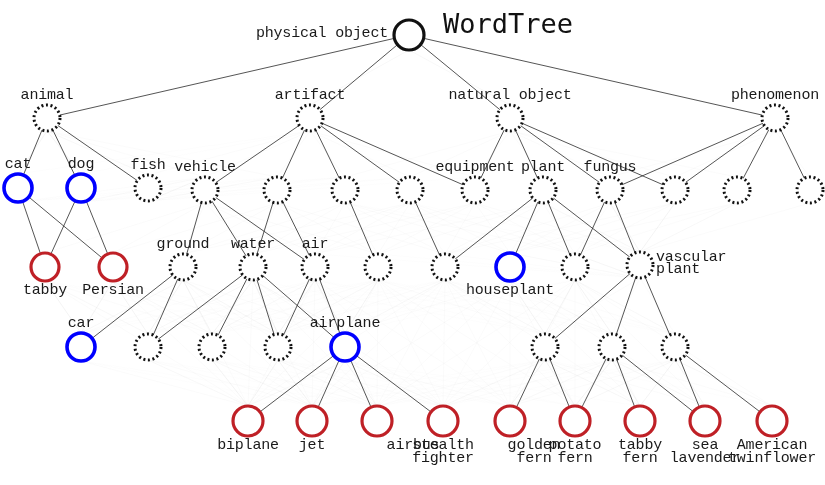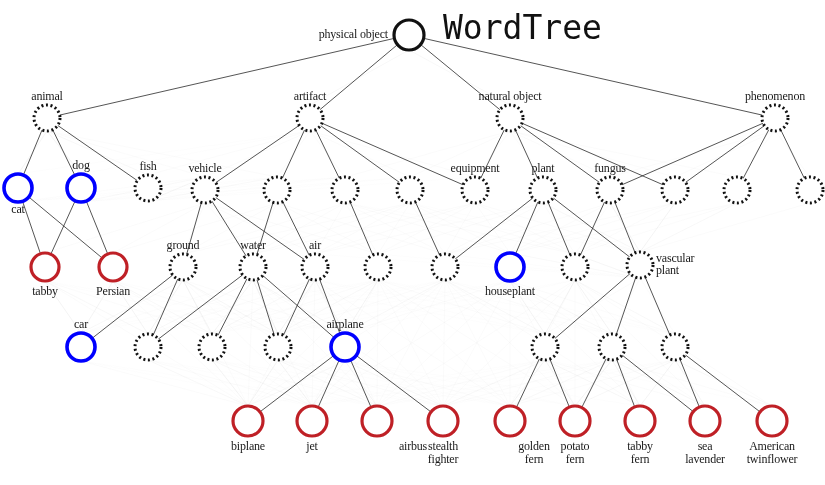--- a/index.html
+++ b/index.html
@@ -1,24 +1,24 @@
 <!DOCTYPE html>
 <html><head>
 <meta charset="utf-8">
 <style>
   html,body{margin:0;padding:0;background:#ffffff;}
   body{width:825px;height:485px;overflow:hidden;
        font-family:"DejaVu Sans Mono","Liberation Mono",monospace;}
   #stage{position:relative;width:825px;height:485px;background:#ffffff;}
   #stage svg{position:absolute;left:0;top:0;width:825px;height:485px;}
-  .lbl{position:absolute;font-family:Liberation Serif, serif;
-       font-size:12px;color:#1a1a1a;white-space:pre;line-height:12.5px;
+  .lbl{position:absolute;font-family:Liberation Mono, monospace;
+       font-size:15px;color:#1a1a1a;white-space:pre;line-height:12.5px;
        letter-spacing:-0.2px;text-align:center;transform:translateX(-50%);}
   .title{position:absolute;font-family:"DejaVu Sans Mono","Liberation Mono",monospace;
-         font-size:33px;color:#111;letter-spacing:0px;}
+         font-size:27px;color:#111;letter-spacing:0px;}
 </style>
 </head>
 <body>
 
 <div id="stage">
   <svg id="graph" viewBox="0 0 825 485" xmlns="http://www.w3.org/2000/svg">
       <g>
         <line x1="409" y1="50" x2="310" y2="105" stroke="#c9c9c9" stroke-width="0.7" stroke-opacity="0.199"></line>
         <line x1="409" y1="50" x2="510" y2="105" stroke="#c9c9c9" stroke-width="0.7" stroke-opacity="0.196"></line>
         <line x1="47" y1="131" x2="18" y2="174" stroke="#c9c9c9" stroke-width="0.7" stroke-opacity="0.299"></line>
@@ -373,21 +373,21 @@
         <circle cx="772" cy="421" r="15" fill="#ffffff" stroke="#bf2026" stroke-width="3.2"></circle>
       </g>
     </svg>
   <div class="title" style="left: 443px; top: 8px;">WordTree</div>
   <div id="labels">
       <div class="lbl" style="transform: translateX(-100%); left: 388px; top: 28px;">physical object</div>
       <div class="lbl" style="left: 47px; top: 89.5px;">animal</div>
       <div class="lbl" style="left: 310px; top: 89.5px;">artifact</div>
       <div class="lbl" style="left: 510px; top: 89.5px;">natural object</div>
       <div class="lbl" style="left: 775px; top: 89.5px;">phenomenon</div>
-      <div class="lbl" style="left: 18px; top: 158.5px; margin-top: 44px;">cat</div>
+      <div class="lbl" style="left: 18px; top: 158.5px;">cat</div>
       <div class="lbl" style="left: 81px; top: 158.5px;">dog</div>
       <div class="lbl" style="left: 148px; top: 159.5px;">fish</div>
       <div class="lbl" style="left: 205px; top: 161.5px;">vehicle</div>
       <div class="lbl" style="left: 475px; top: 161.5px;">equipment</div>
       <div class="lbl" style="left: 543px; top: 161.5px;">plant</div>
       <div class="lbl" style="left: 610px; top: 161.5px;">fungus</div>
       <div class="lbl" style="left: 45px; top: 285px;">tabby</div>
       <div class="lbl" style="left: 113px; top: 285px;">Persian</div>
       <div class="lbl" style="left: 183px; top: 238.5px;">ground</div>
       <div class="lbl" style="left: 253px; top: 238.5px; text-align: right;">water</div>

